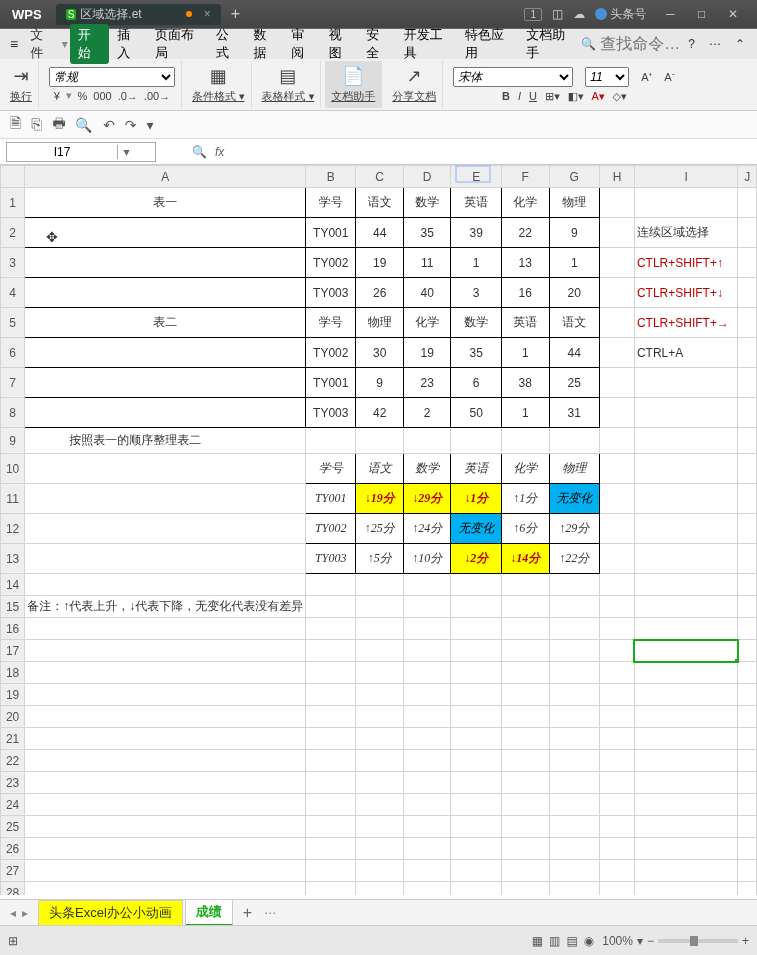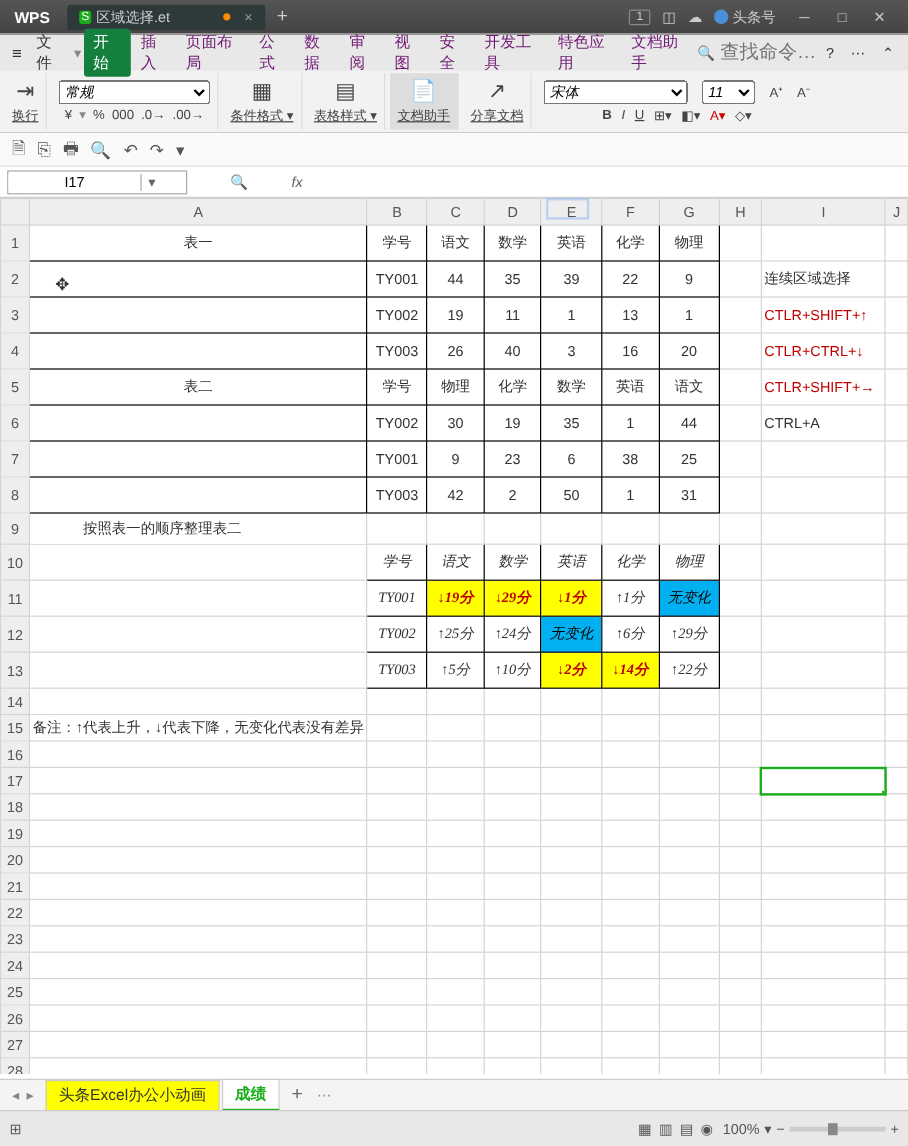--- a/index.html
+++ b/index.html
@@ -13,21 +13,21 @@
 .tab-app .close { margin-left: 8px; color: #999; }
 .tab-plus { margin-left: 10px; color: #ccc; font-size: 16px;}
 .titlebar .right { margin-left: auto; display: flex; align-items: center; gap: 10px; padding-right: 6px; }
 .titlebar .right span { color: #ccc; }
 .win-btns span { display:inline-block; width: 28px; text-align:center; color:#ccc; }
 
 
 .ribbon-wrap { background: #f0efef; border-top:1px solid #666; }
 .menubar { height: 30px; display: flex; align-items: center; gap: 2px; padding: 0 6px; background: #e9e8e8; }
 .menubar .ham { font-size: 14px; padding: 0 4px; }
-.menubar .mi { padding: 4px 6px; font-size: 13px; color: #701a75; cursor: pointer; }
+.menubar .mi { padding: 4px 6px; font-size: 13px; color: #000000; cursor: pointer; }
 .menubar .mi.file { color: #333; }
 .menubar .mi.active { background: #15803d; color: #fff; border-radius: 3px; padding: 2px 8px;}
 .menubar .search { margin-left: auto; display:flex; align-items:center; gap:4px; color:#555; }
 .menubar .search input { border:none; background:transparent; width:80px; font-size:16px; }
 .menubar .help { padding: 0 6px; }
 
 .toolbar { height: 52px; display: flex; align-items: stretch; background: #f3f2f2; border-bottom: 1px solid #ccc; padding: 2px 4px; gap: 4px; }
 .tool-group { display: flex; flex-direction: column; align-items: center; justify-content: center; padding: 2px 6px; border-right: 1px solid #ddd; font-size: 11px; color: #444; }
 .tool-group:last-child { border-right:none; }
 .tool-row { display:flex; align-items:center; gap:12px; }
@@ -36,21 +36,21 @@
 .tool-group .lbl { margin-top: 2px; text-decoration: underline; }
 
 .qat { height: 28px; display: flex; align-items: center; gap: 10px; padding: 0 10px; background: #fafafa; border-bottom: 1px solid #ddd; font-size: 14px; color: #555;}
 .qat span { cursor:pointer; }
 
 .namebox-row { height: 26px; display: flex; align-items: center; border-bottom: 1px solid #ccc; background: #fff; }
 .namebox { width: 150px; border: 1px solid #aaa; margin: 2px 6px; height: 20px; display:flex; align-items:center; }
 .namebox input { border:none; width: 110px; padding: 0 6px; font-size: 12px; text-align:center;}
 .namebox .dd { border-left:1px solid #aaa; width: 18px; text-align:center; color:#666;}
 .fx-area { display:flex; align-items:center; gap:8px; flex:1; padding-left: 30px;}
-.fx-area .fx { font-style: italic; color:#666;margin-left:28px; }
+.fx-area .fx { font-style: italic; color:#666; }
 .fx-area input { border:none; flex:1; font-size:12px; }
 
 
 .grid-area { position: relative; height: 730px; overflow: hidden; background:#fff;}
 table.grid { border-collapse: collapse; table-layout: fixed; }
 table.grid th, table.grid td { border: 1px solid #d4d4d4; height: 22px; font-size: 12px; background:#fff; }
 table.grid th { background: #eee; font-weight: normal; color:#555; text-align:center; }
 table.grid th.corner { background:#eee; width: 30px;}
 table.grid th.colh { font-size: 12px; }
 table.grid td.rowh { background:#eee; text-align:center; color:#555; width: 30px;}
@@ -283,21 +283,21 @@
         <tr style="height:30px">
           <td class="rowh">4</td>
           <td class="b-all"></td>
           <td class="b-all">TY003</td>
           <td class="b-all">26</td>
           <td class="b-all">40</td>
           <td class="b-all">3</td>
           <td class="b-all">16</td>
           <td class="b-all">20</td>
           <td class=""></td>
-          <td class="red-text left-align" style="overflow: visible; white-space: nowrap; z-index: 2; position: relative;">CTLR+CTRL+↓</td>
+          <td class="red-text left-align" style="overflow: visible; white-space: nowrap; z-index: 2; position: relative;">CTLR+SHIFT+↓</td>
           <td class=""></td>
         </tr>
       </tbody>
       <tbody>
         <tr style="height:30px">
           <td class="rowh">5</td>
           <td class="b-all">表二</td>
           <td class="b-all">学号</td>
           <td class="b-all">物理</td>
           <td class="b-all">化学</td>

